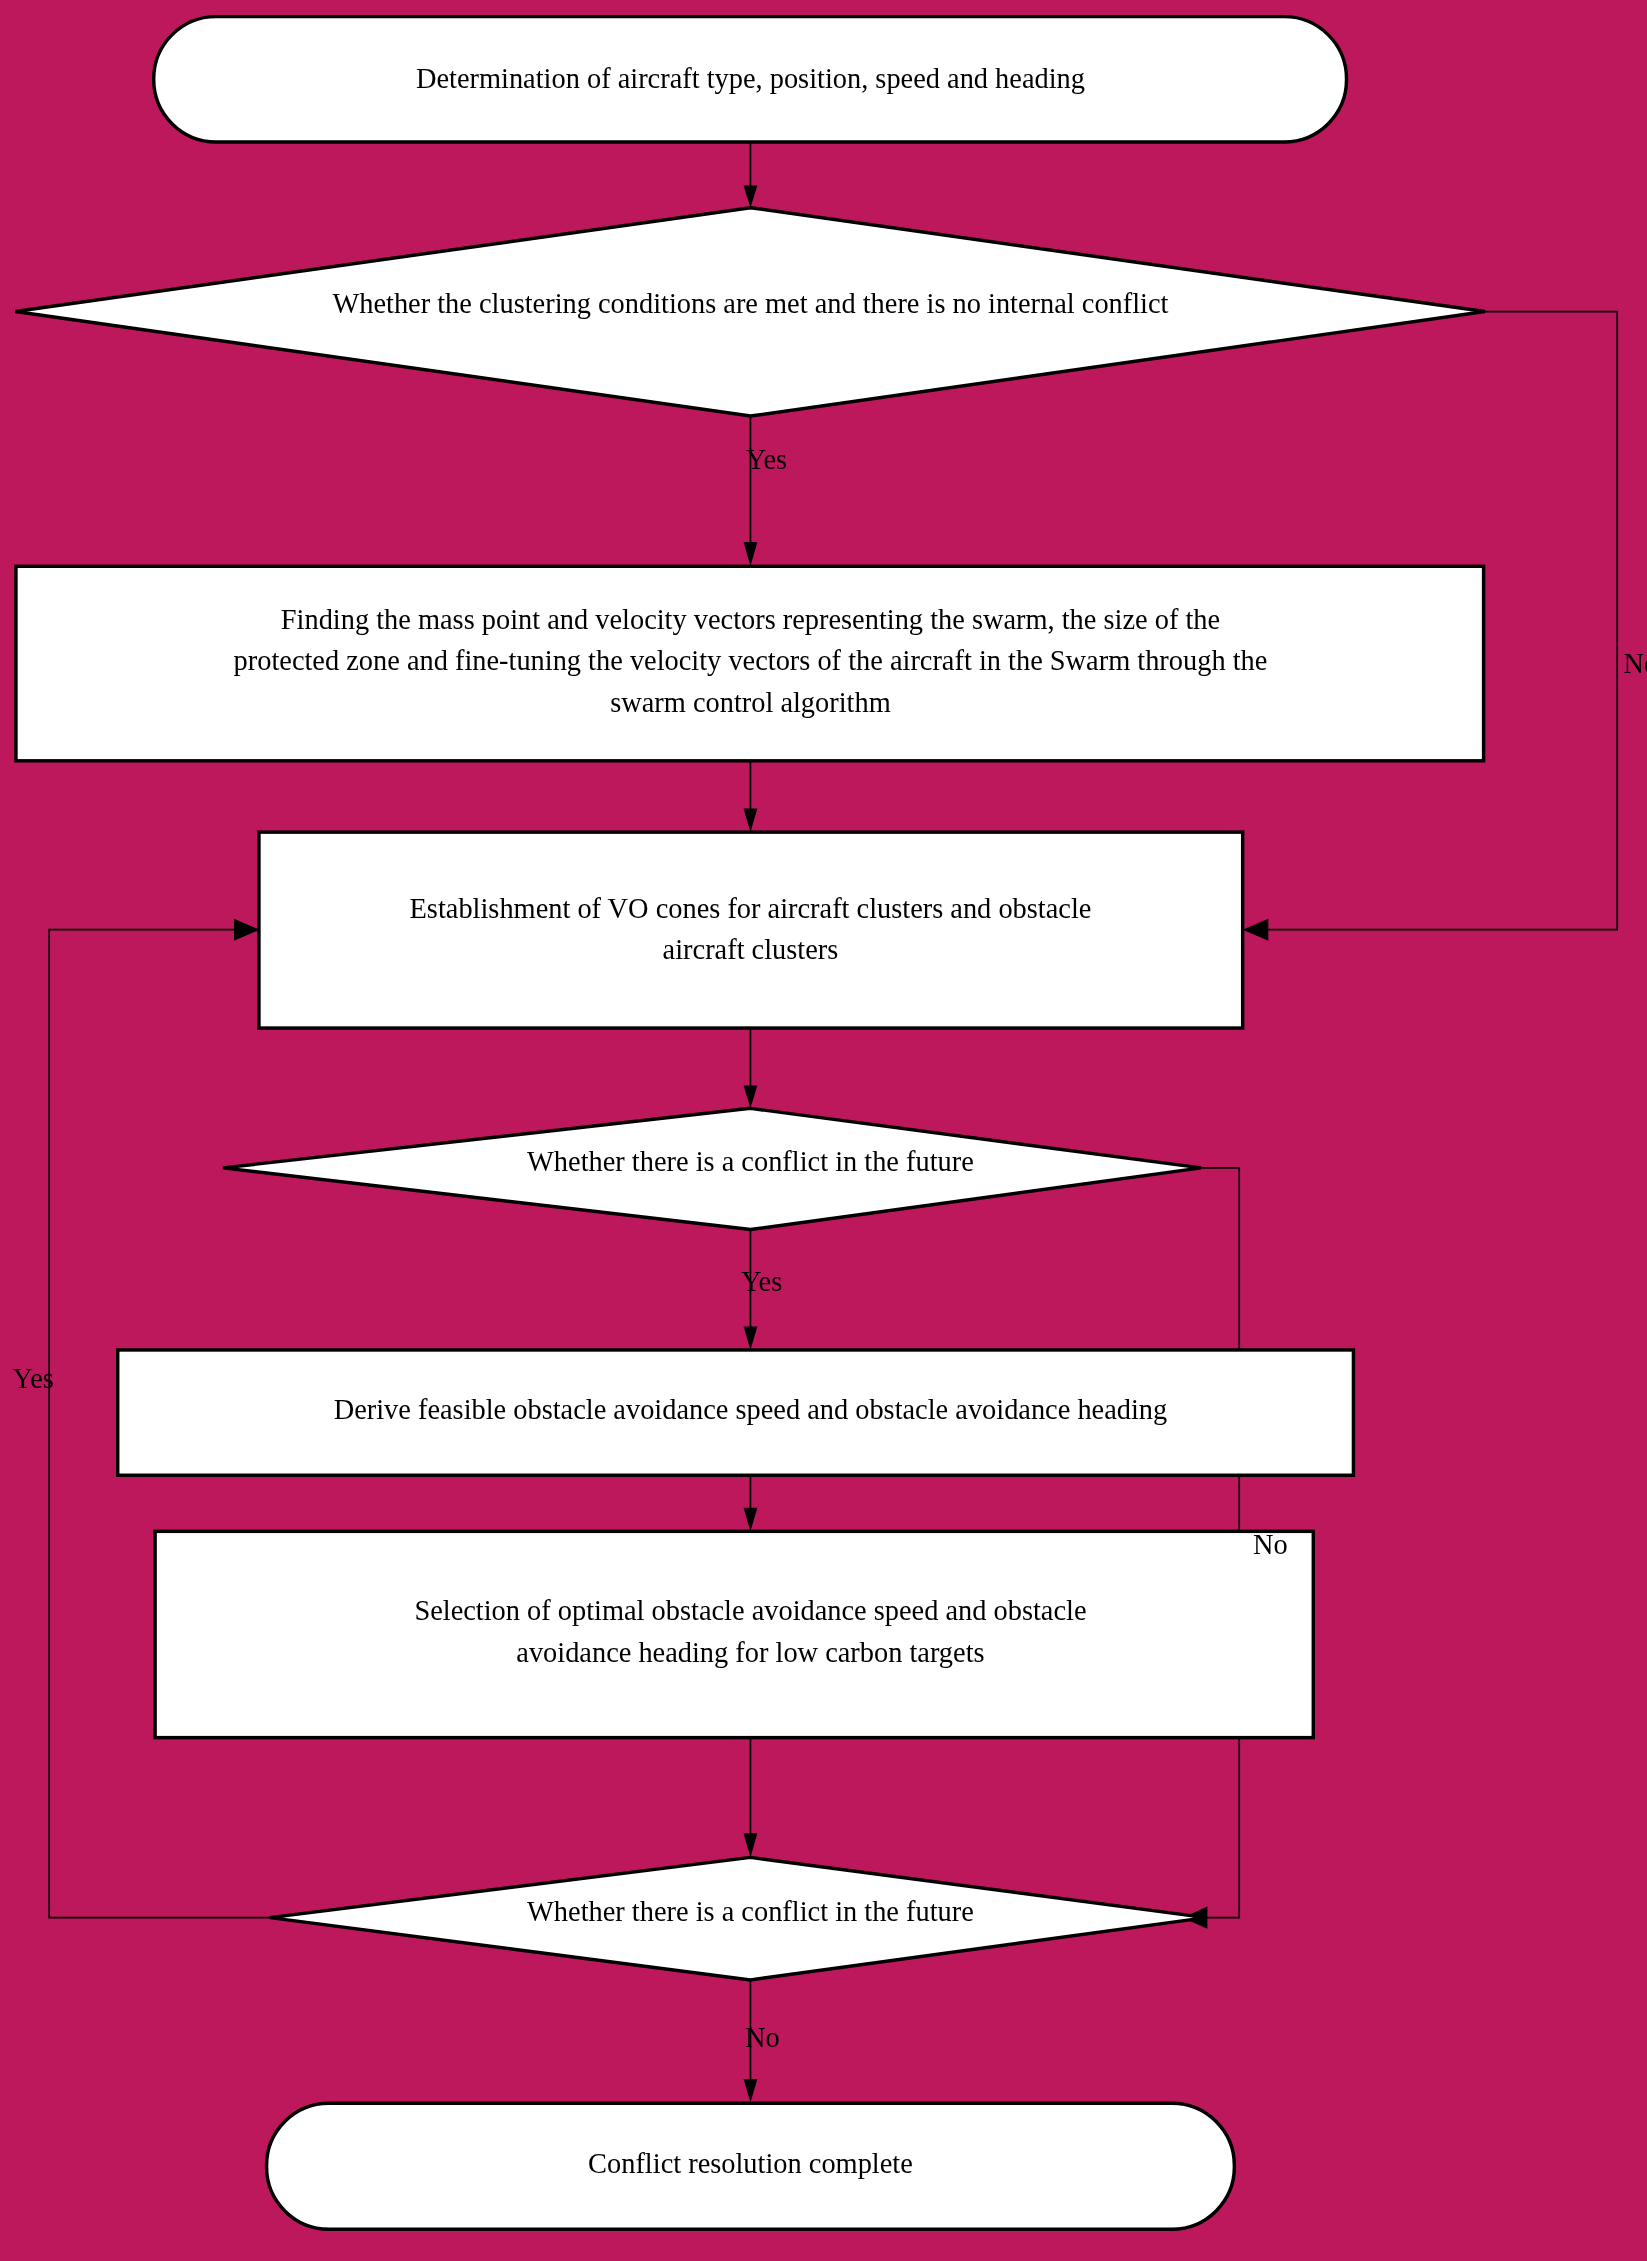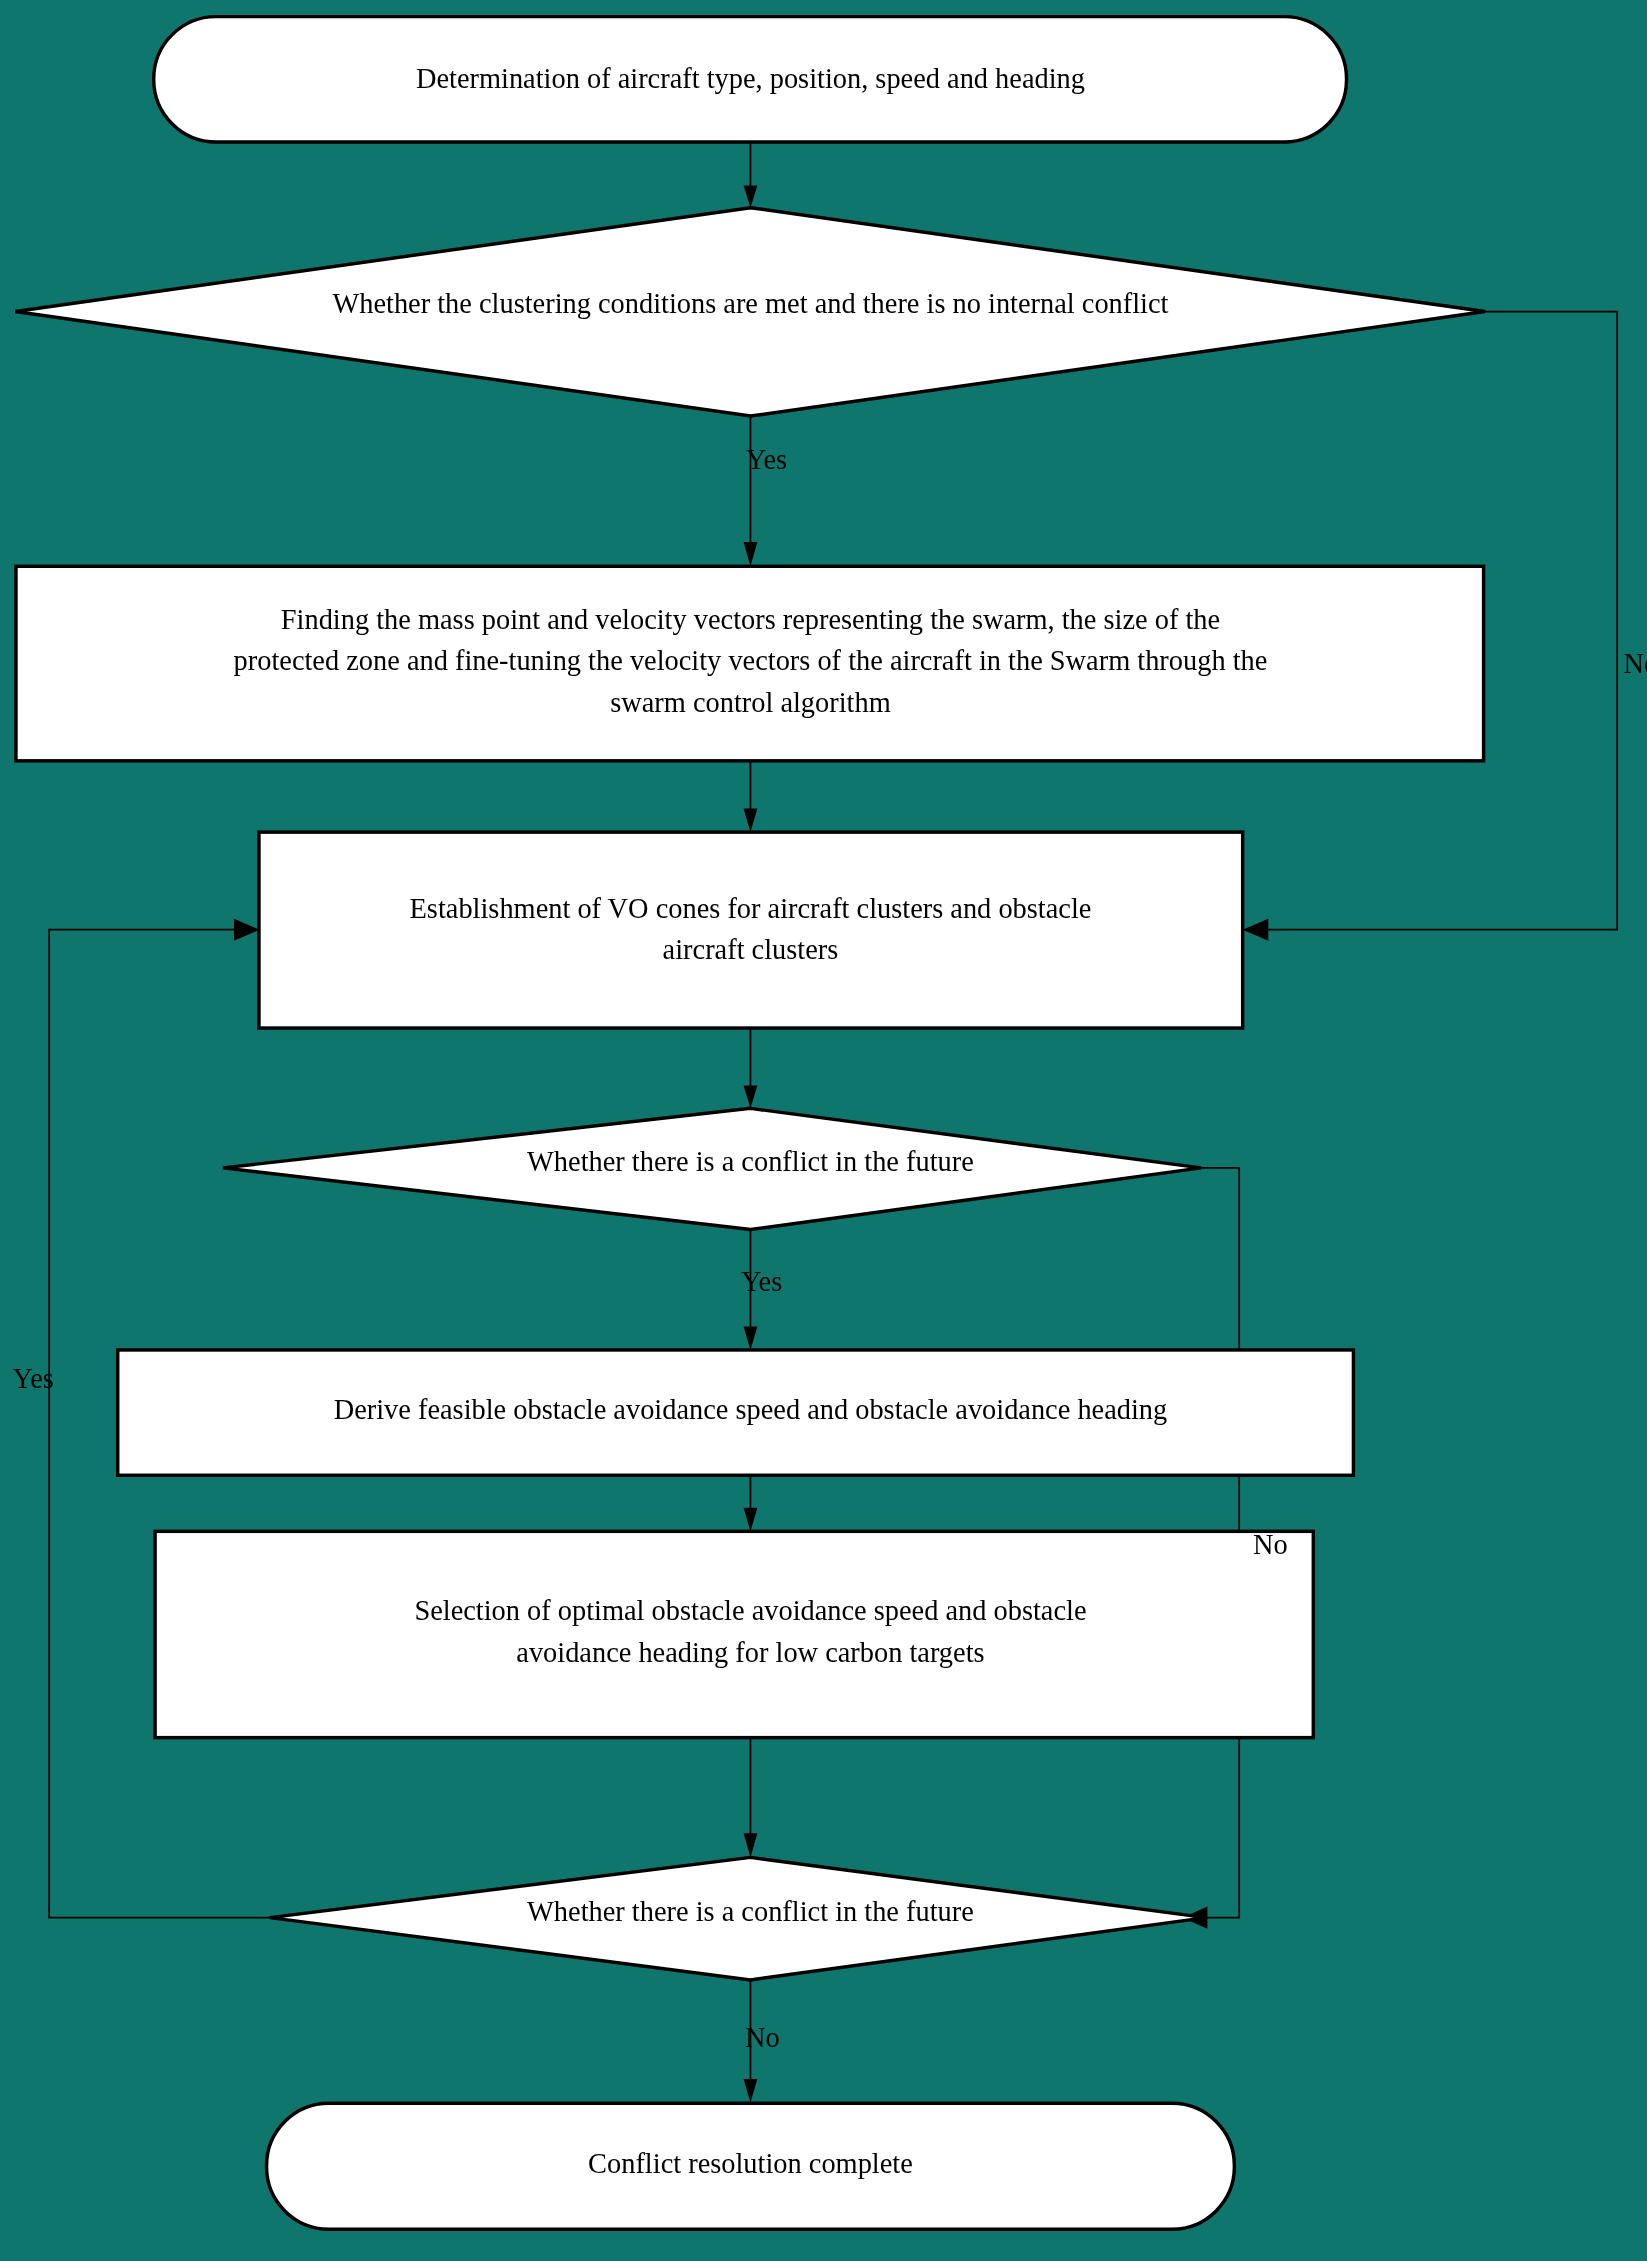--- a/index.html
+++ b/index.html
@@ -4,21 +4,21 @@
 <style>
   html, body {
     margin: 0;
     padding: 0;
     background: #ffffff;
   }
   #flowchart-root {
     position: relative;
     width: 1647px;
     height: 2261px;
-    background: #0f766e;
+    background: #be185d;
     font-family: "Liberation Serif", "DejaVu Serif", serif;
     overflow: hidden;
   }
   svg#flow-svg {
     position: absolute;
     top: 0;
     left: 0;
     width: 1647px;
     height: 2261px;
     display: block;

